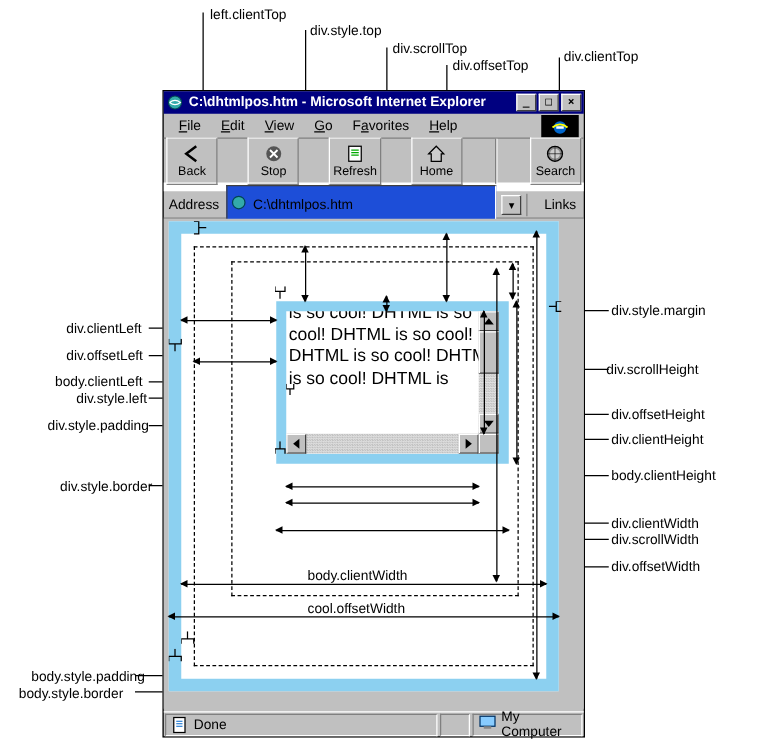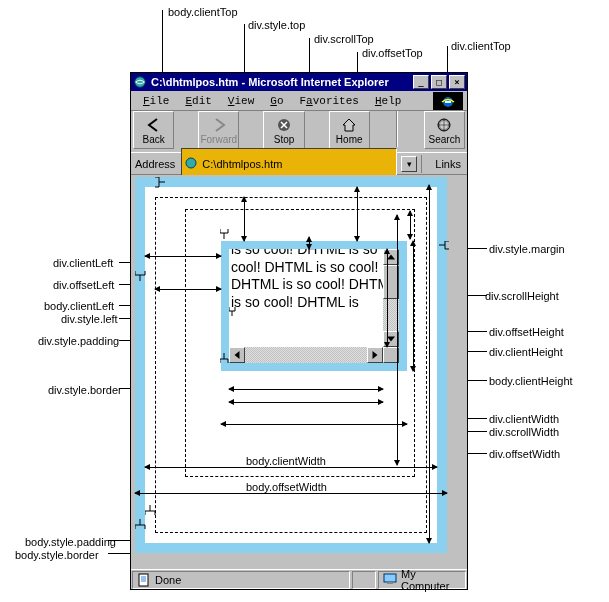--- a/index.html
+++ b/index.html
@@ -72,37 +72,36 @@
   .menubar {
     height: 20px;
     display: flex;
     align-items: center;
     padding: 0 4px;
     border-bottom: 1px solid #808080;
   }
   .menu-item {
     padding: 2px 8px;
     font-size: 11px;
-    font-family: Liberation Mono, monospace;
   }
   .menu-item u { text-decoration: underline; }
   .ie-logo {
     margin-left: auto;
     width: 30px; height: 18px;
     background: #000;
     display: flex;
     align-items: center;
     justify-content: center;
   }
   .ie-logo svg { width: 16px; height: 16px; }
   .toolbar {
     height: 42px;
     display: flex;
-    align-items: flex-start;
-    border-bottom: 1px solid #ffffff;
+    align-items: center;
+    border-bottom: 7px solid #ffffff;
     padding: 0 2px;
     gap: 24px;
   }
   .tool-btn {
     display: flex;
     flex-direction: column;
     align-items: center;
     width: 50px;
     height: 38px;
     font-size: 10px;
@@ -119,21 +118,21 @@
     display: flex;
     align-items: center;
     border-bottom: 1px solid #808080;
     padding: 0 2px;
     gap: 4px;
   }
   .addr-label { font-size: 11px; padding: 0 2px; }
   .addr-input {
     flex: 1;
     height: 32px;
-    background: #eab308;
+    background: #1d4ed8;
     border: 1px solid;
     border-color: #404040 #fff #fff #404040;
     display: flex;
     align-items: center;
     padding: 0 2px;
     font-size: 11px;
   }
   .addr-dd {
     width: 16px; height: 16px;
     background: #c0c0c0;
@@ -267,21 +266,21 @@
     align-items: center;
     padding: 0 4px;
     margin: 12px 1px;
     gap: 4px;
   }
   .doc-icon { width: 14px; height: 14px; }
 </style>
 </head>
 <body>
 
-<span class="callout" style="left:168px;top:6px">body.clientTop</span>
+<span class="callout" style="left:168px;top:6px">left.clientTop</span>
 <span class="callout" style="left:248px;top:19px">div.style.top</span>
 <span class="callout" style="left:314px;top:33px">div.scrollTop</span>
 <span class="callout" style="left:362px;top:47px">div.offsetTop</span>
 <span class="callout" style="left:451px;top:40px">div.clientTop</span>
 
 <div class="leader leader-v" style="left:162px;top:10px;height:178px"></div>
 <div class="leader leader-v" style="left:244px;top:24px;height:228px"></div>
 <div class="leader leader-v" style="left:309px;top:38px;height:210px"></div>
 <div class="leader leader-v" style="left:357px;top:52px;height:165px"></div>
 <div class="leader leader-v" style="left:447px;top:46px;height:203px"></div>
@@ -355,36 +354,37 @@
 
   <div class="toolbar">
     <div class="tool-btn">
       <span class="tico">
           <svg width="16" height="16">
             <path d="M11 2 L3 8 L11 14" fill="none" stroke="#000" stroke-width="2"></path>
           </svg>
         </span>
       <span>Back</span>
     </div>
-    <div class="tool-btn disabled">
-      <span class="tico">
-          <svg width="16" height="16">
-            <path d="M5 2 L13 8 L5 14" fill="none" stroke="#888" stroke-width="2"></path>
-          </svg>
-        </span>
-      <span>Forward</span>
-    </div>
     <div class="tool-btn">
       <span class="tico">
           <svg width="16" height="16">
             <circle cx="8" cy="8" r="6" fill="#555"></circle>
             <path d="M5 5 L11 11 M11 5 L5 11" stroke="#fff" stroke-width="1.5"></path>
           </svg>
         </span>
       <span>Stop</span>
+    </div>
+    <div class="tool-btn">
+      <span class="tico">
+          <svg width="16" height="16">
+            <rect x="3" y="2" width="10" height="12" fill="#fff" stroke="#000"></rect>
+            <path d="M5 5h6M5 7h6M5 9h6" stroke="#0a0"></path>
+          </svg>
+        </span>
+      <span>Refresh</span>
     </div>
     <div class="tool-btn">
       <span class="tico">
           <svg width="16" height="16">
             <path d="M2 8 L8 2 L14 8 L12 8 L12 14 L4 14 L4 8 Z" fill="#ccc" stroke="#000"></path>
           </svg>
         </span>
       <span>Home</span>
     </div>
     <div style="width:1px;height:36px;border-left:1px solid #808080;border-right:1px solid #fff;margin:0 2px"></div>
@@ -451,21 +451,21 @@
     <div class="dim-arrow dim-v" style="left:282px;top:66px;height:130px"></div>
     <div class="dim-arrow dim-v" style="left:256px;top:74px;height:98px"></div>
     <div class="dim-arrow dim-v" style="left:266px;top:40px;height:250px"></div>
 
     <div class="dim-arrow dim-h" style="left:98px;top:214px;width:154px"></div>
     <div class="dim-arrow dim-h" style="left:98px;top:227px;width:154px"></div>
     <div class="dim-arrow dim-h" style="left:90px;top:249px;width:186px"></div>
     <div class="dim-arrow dim-h" style="left:14px;top:292px;width:292px"></div>
     <span class="dim-label" style="left:115px;top:280px">body.clientWidth</span>
     <div class="dim-arrow dim-h" style="left:4px;top:318px;width:312px"></div>
-    <span class="dim-label" style="left:115px;top:306px">body.offsetWidth</span>
+    <span class="dim-label" style="left:115px;top:306px">cool.offsetWidth</span>
 
     <div class="dim-arrow dim-h" style="left:14px;top:81px;width:76px"></div>
     <div class="dim-arrow dim-h" style="left:24px;top:114px;width:66px"></div>
 
     <svg class="bracket" style="left:4px;top:96px" width="14" height="12">
         <path d="M0 0 v4 h10 v-4 M5 4 v6" stroke="#000" fill="none"></path>
       </svg>
 
     <svg class="bracket" style="left:89px;top:54px" width="12" height="12">
         <path d="M0 0 v4 h8 v-4 M4 4 v6" stroke="#000" fill="none"></path>

